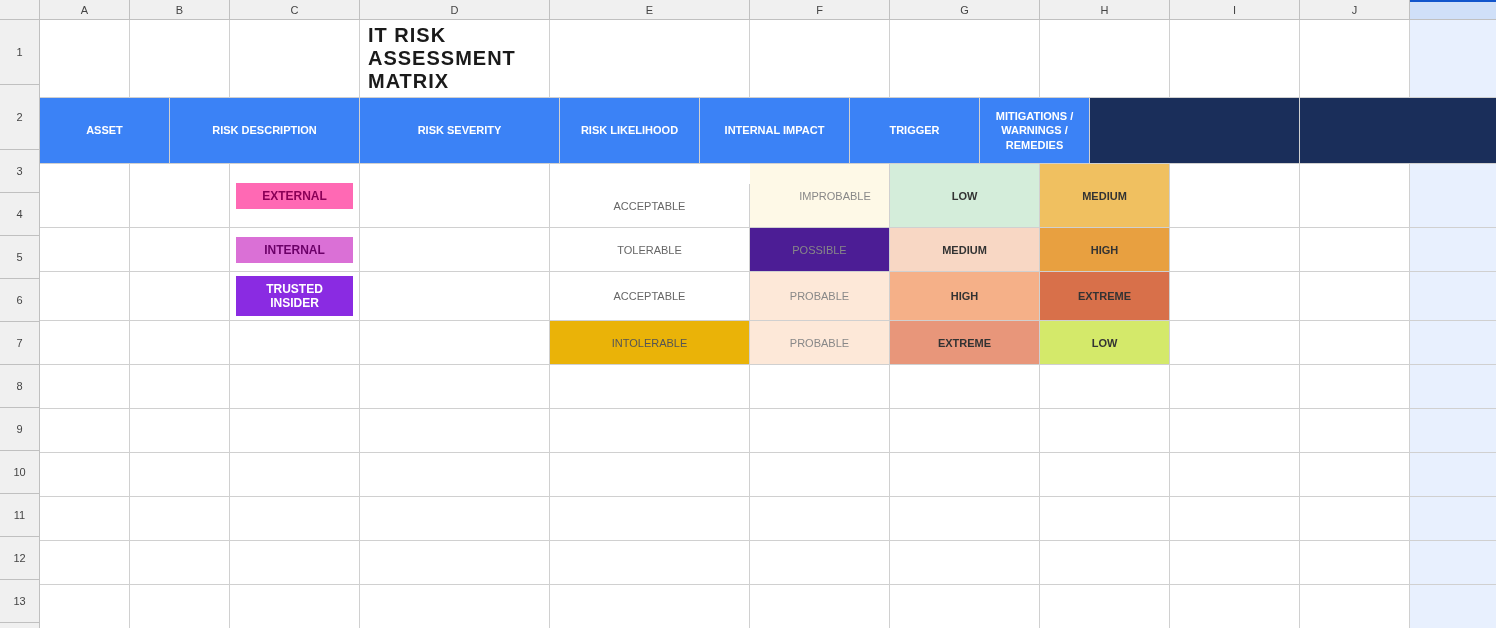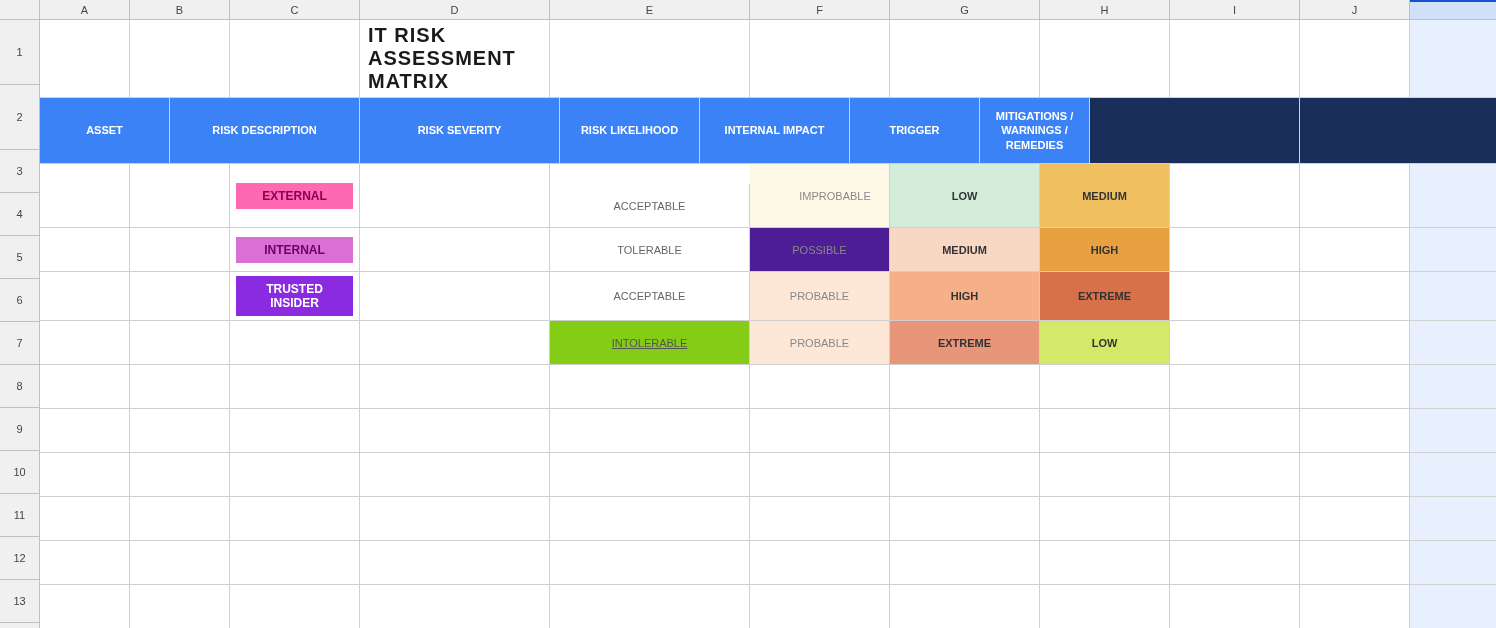--- a/index.html
+++ b/index.html
@@ -165,21 +165,21 @@
       font-size: 12px;
       width: 100%;
       text-align: center;
       padding: 6px;
     }
 
     
     .sev-acceptable { color: #666; margin-top: 20px; }
     .sev-tolerable { color: #666; }
     .sev-undesirable { color: #666; }
-    .sev-intolerable { background: #84cc16; color: #555; text-decoration: underline; }
+    .sev-intolerable { background: #eab308; color: #555; }
 
     
     .lik-improbable { background: #fef9e7; color: #888; padding-left: 37px; }
     .lik-possible { background: #4c1d95; color: #888; }
     .lik-probable { background: #fde8d8; color: #888; }
 
     
     .int-low { background: #d4edda; color: #333; font-weight: bold; }
     .int-medium { background: #f8d7c4; color: #333; font-weight: bold; }
     .int-high { background: #f5b088; color: #333; font-weight: bold; }

